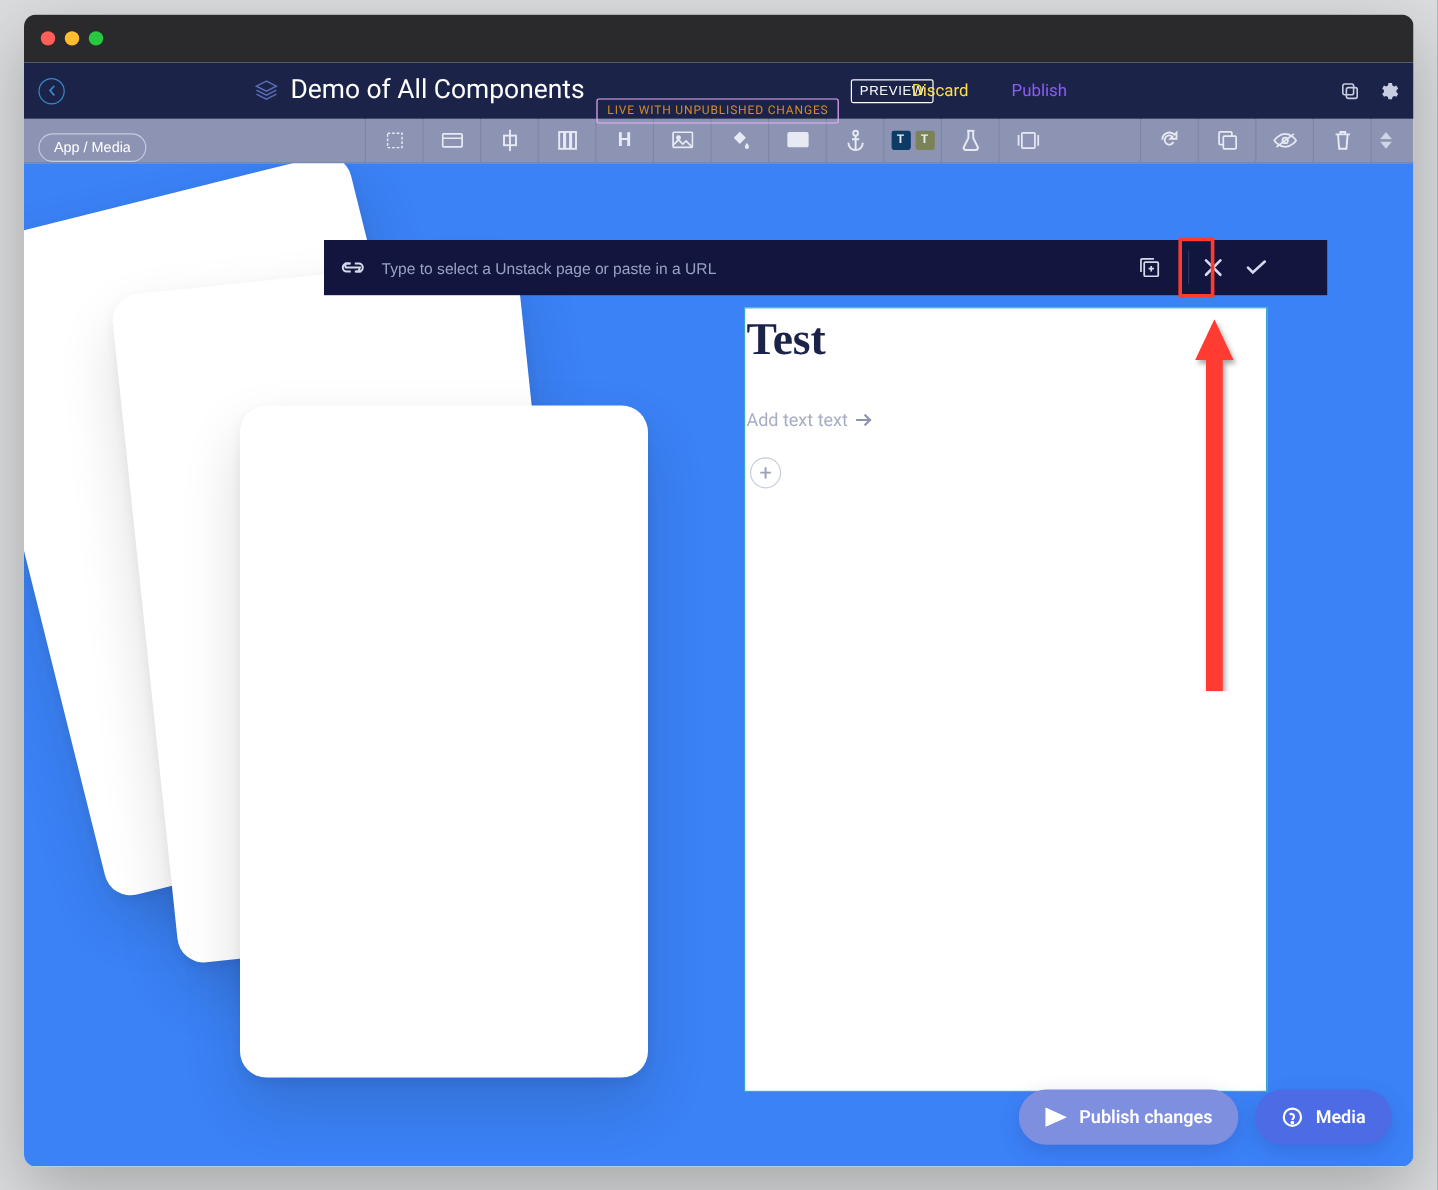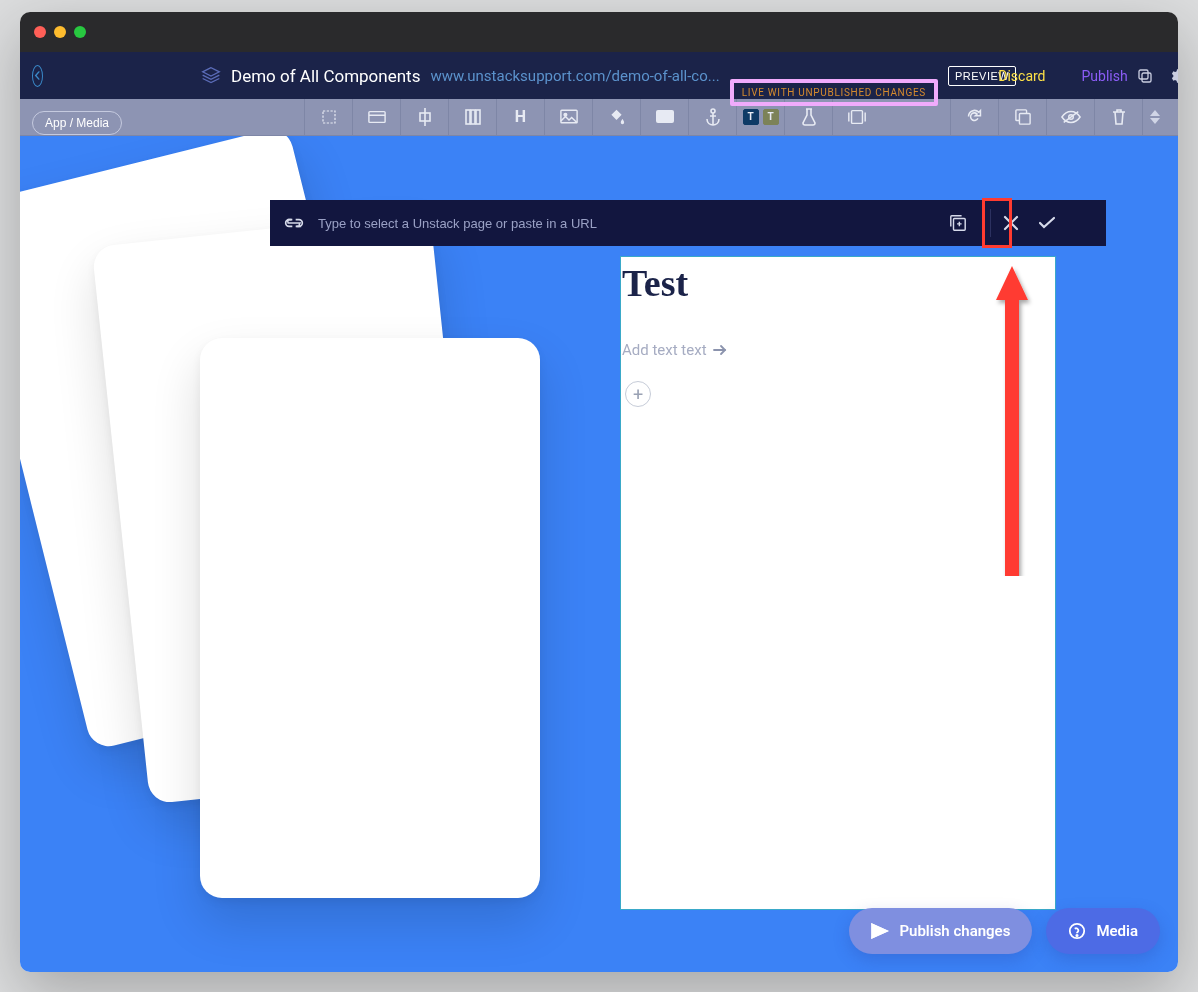--- a/index.html
+++ b/index.html
@@ -41,24 +41,24 @@
     font-size:14px;
     position:relative;
   }
   .back-btn {
     width:22px;height:22px;border:1.5px solid #3a89c9;border-radius:50%;
     display:flex;align-items:center;justify-content:center;color:#3a89c9;
     cursor:pointer;font-size:12px;
   }
   .menubar-center{display:flex;align-items:center;gap:10px;margin-left:150px;flex:0 0 auto;}
   .stack-icon{color:#5b6cb8;}
-  .page-title{color:#fff;font-size:17px;}
+  .page-title{color:#fff;font-size:22px;}
   .page-url{color:#5b92cc;font-size:15px;max-width:290px;white-space:nowrap;overflow:hidden;text-overflow:ellipsis;}
   .badge-live{
-    border:4px solid #f0abfc;color:#d58a2e;
+    border:1px solid #f0abfc;color:#d58a2e;
     font-size:10px;letter-spacing:0.7px;padding:4px 8px;border-radius:2px;
     text-transform:uppercase;white-space:nowrap;margin-top:34px;
   }
   .preview-btn{
     border:1px solid #fff;color:#fff;background:transparent;
     font-size:11px;letter-spacing:0.5px;padding:3px 6px;border-radius:2px;
     text-transform:uppercase;cursor:pointer;
   }
   .discard{color:#fde047;font-size:14px;cursor:pointer;margin-left:-28px;}
   .publish{color:#8b5cf6;font-size:14px;cursor:pointer;margin-left:26px;}
@@ -153,21 +153,20 @@
           <path d="M6.5 1 3 5l3.5 4" stroke="currentColor" stroke-width="1.6" fill="none" stroke-linecap="round"></path>
         </svg>
     </div>
     <div class="menubar-center">
       <span class="stack-icon">
         <svg width="20" height="20" viewBox="0 0 24 24" fill="currentColor">
             <path d="M12 2 2 7l10 5 10-5-10-5zm-10 9 10 5 10-5M2 15l10 5 10-5" stroke="currentColor" stroke-width="1.5" fill="none"></path>
           </svg>
       </span>
       <span class="page-title">Demo of All Components</span>
-      <span class="page-url">www.unstacksupport.com/demo-of-all-co...</span>
       <span class="badge-live">LIVE WITH UNPUBLISHED CHANGES</span>
       <button class="preview-btn">PREVIEW</button>
       <span class="discard">Discard</span>
       <span class="publish">Publish</span>
     </div>
     <div class="menubar-right">
       <span class="micon">
         <svg width="18" height="18" viewBox="0 0 24 24" stroke="currentColor" fill="none" stroke-width="1.8">
             <rect x="8" y="8" width="12" height="12" rx="2"></rect>
             <rect x="4" y="4" width="12" height="12" rx="2"></rect>

